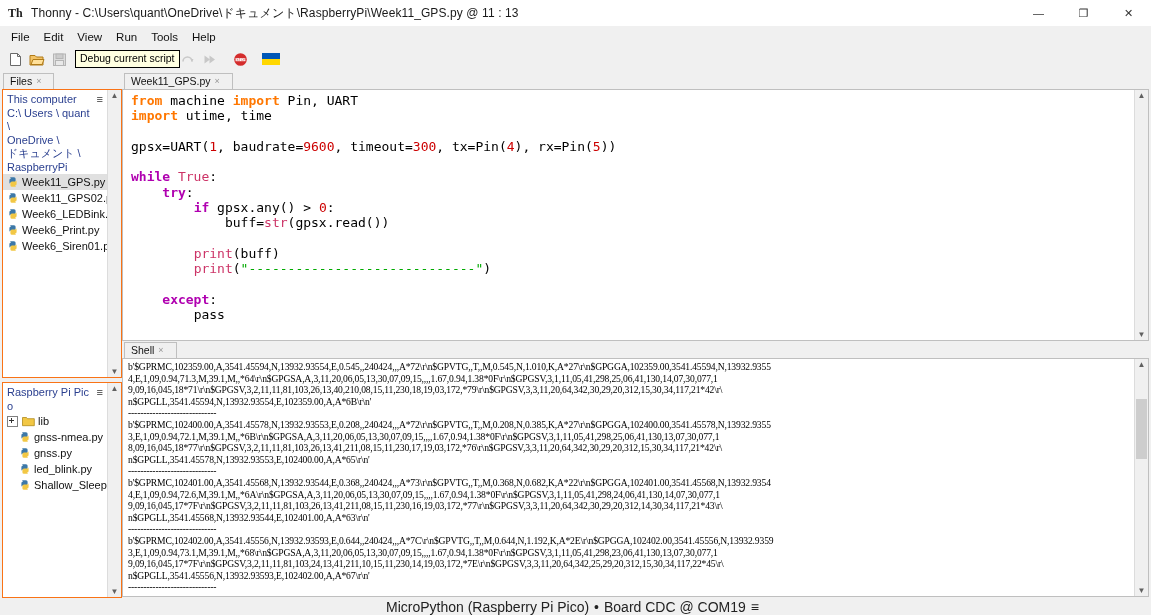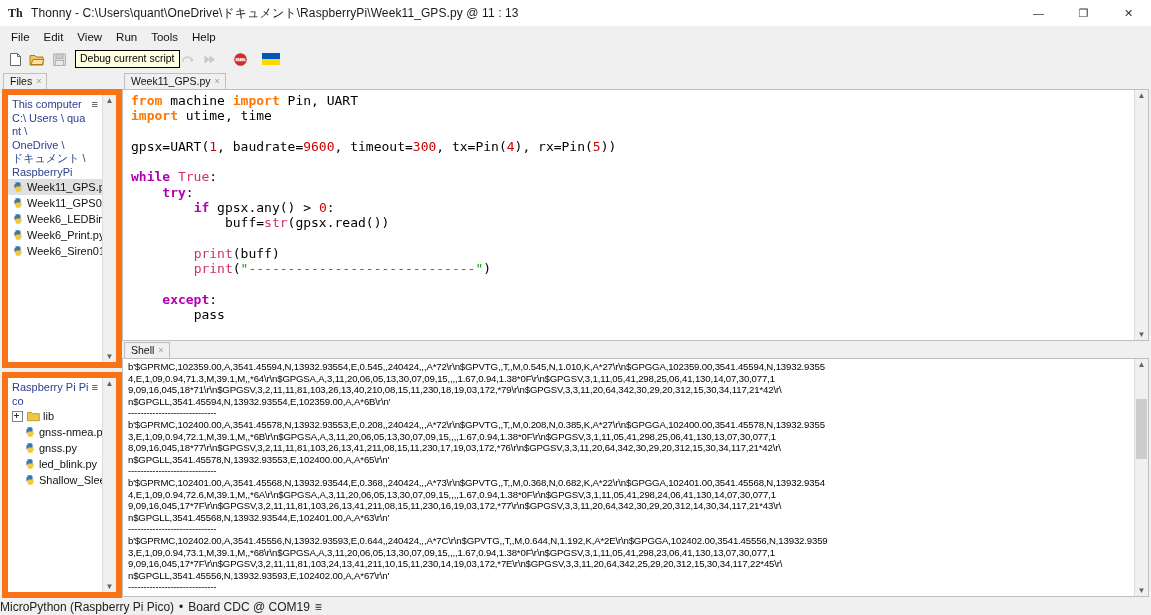--- a/index.html
+++ b/index.html
@@ -107,33 +107,33 @@
     display: flex;
     align-items: flex-end;
     padding-left: 3px;
     background: #f0f0f0;
   }
   .panel-tab {
     background: #f0f0f0;
     border: 1px solid #bfbfbf;
     border-bottom: none;
     font-size: 10.5px;
-    padding: 1px 5px 2px 6px;
+    padding: 1px 12px 2px 6px;
     color: #111;
     display: flex;
     align-items: flex-end;
     gap: 4px;
     line-height: 12px;
   }
   .tab-x { color: #999; font-size: 9px; }
 
   .treebox {
     flex: 1 1 auto;
     background: #ffffff;
-    border: 6px solid #f97316;
+    border: 1px solid #f97316;
     margin: 0 0 0 2px;
     display: flex;
     min-height: 0;
     position: relative;
   }
   .treebox .inner {
     flex: 1 1 auto;
     overflow: hidden;
     padding: 2px 0 0 0;
     min-width: 0;
@@ -270,21 +270,21 @@
     border: 1px solid #bfbfbf;
     display: flex;
     min-height: 0;
     overflow: hidden;
     margin-right: 2px;
     margin-bottom: 1px;
   }
   .shelltext {
     flex: 1 1 auto;
     padding: 2px 0 0 5px;
-    font-family: Liberation Sans, sans-serif;
+    font-family: Liberation Serif, serif;
     font-size: 9.6px;
     line-height: 11.6px;
     color: #000;
     white-space: pre;
     overflow: hidden;
     min-width: 0;
     letter-spacing: -0.15px;
   }
   .shellblock { margin-bottom: 0px; }
   .shell-scroll {
@@ -311,25 +311,25 @@
     display:flex; flex-direction: column; align-items:center; justify-content: space-between;
   }
   .ed-scroll .arr { font-size: 8px; color:#606060; line-height: 11px; }
 
   
   .statusbar {
     height: 17px;
     background: #f0f0f0;
     display: flex;
     align-items: center;
-    justify-content: flex-start;
+    justify-content: center;
     padding-right: 6px;
     flex: 0 0 auto;
     gap: 5px;
-    font-size: 12px;
+    font-size: 14px;
     color: #222;
   }
 
   
   .tooltip {
     position: absolute;
     left: 75px; top: 50px;
     background: #ffffe1;
     border: 1px solid #000;
     font-size: 10.5px;

